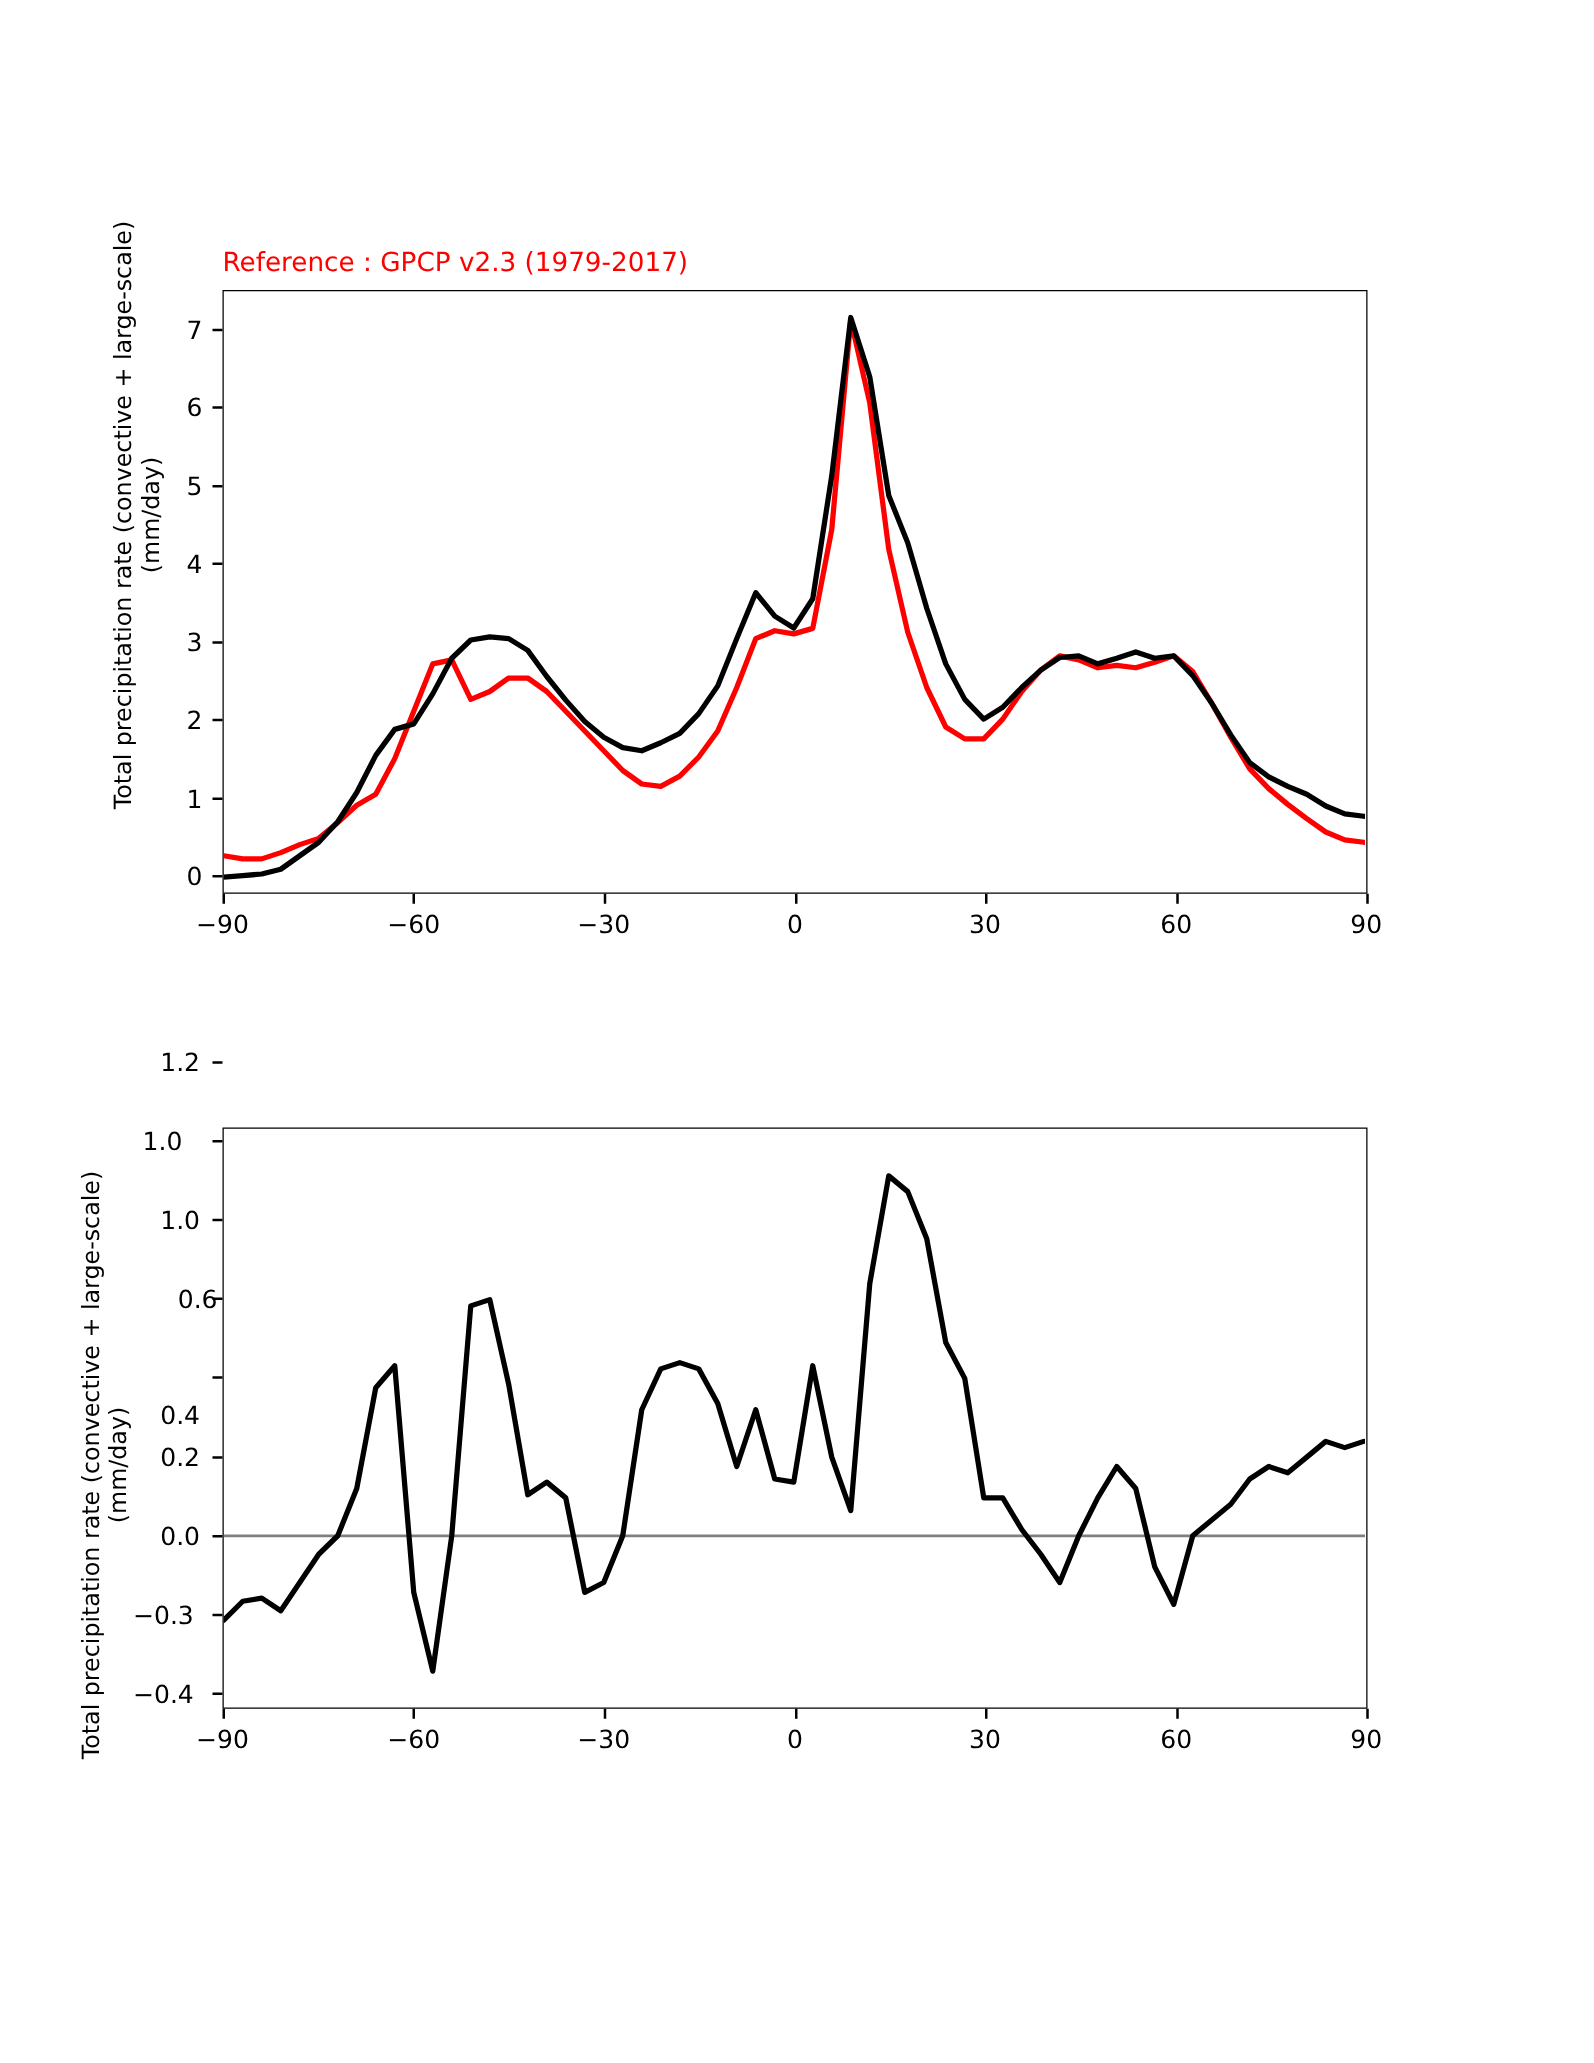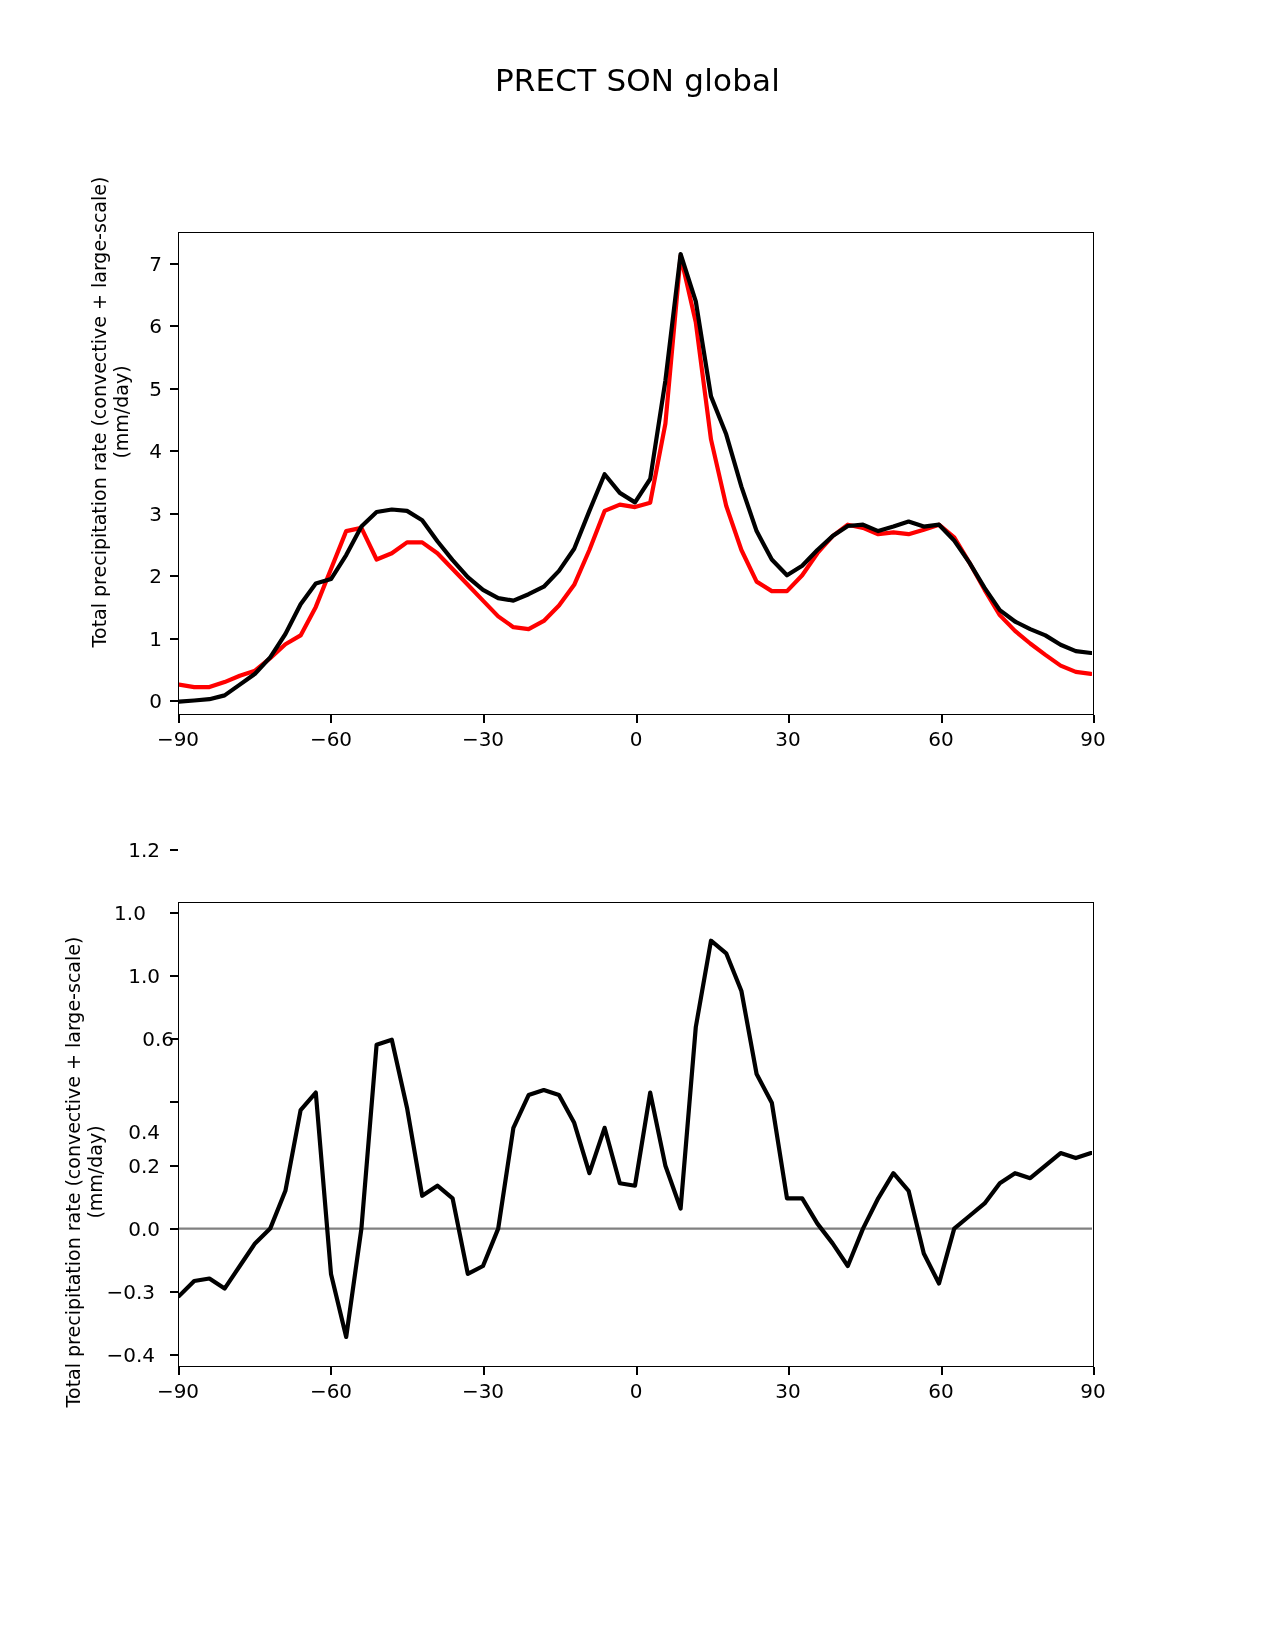--- a/index.html
+++ b/index.html
@@ -114,22 +114,22 @@
     width: 916px;
     text-align: center;
     font-size: 21px;
   }
 </style>
 </head>
 <body>
 
 <div id="figure">
 
-  <div class="fig-title">PRECT SON global</div>
-
+
+  <div class="legend-ref">Reference : GPCP v2.3 (1979-2017)</div>
 
   <div class="ylabel1">Total precipitation rate (convective + large-scale) (mm/day)</div>
 
   <div id="panel1">
     <svg width="913" height="480" viewBox="0 0 913 480">
       <polyline fill="none" stroke="#ff0000" stroke-width="4.2" stroke-linejoin="round" stroke-linecap="round" points="0,451.6 15.2,454.1 30.4,454.1 45.6,449.1 60.8,442.7 76,437.7 91.2,425.1 106.4,411.2 121.6,402.4 136.8,373.9 152,336.0 167.2,298.1 182.4,294.9 197.6,326.5 212.8,320.2 228,309.4 243.2,309.4 258.4,320.2 273.6,336.0 288.8,351.8 304,367.6 319.2,383.4 334.4,394.2 349.6,396.1 364.8,387.9 380,372.6 395.2,351.8 410.4,317.0 425.6,277.9 440.8,271.6 456,274.1 471.2,269.7 486.4,190.6 501.6,23.0 516.8,89.4 532,206.4 547.2,272.8 562.4,317.0 577.6,348.6 592.8,358.1 608,358.1 623.2,342.3 638.4,320.2 653.6,303.1 668.8,291.7 684,294.9 699.2,301.2 714.4,299.3 729.6,301.2 744.8,296.8 760,291.7 775.2,304.3 790.4,329.6 805.6,356.8 820.8,382.1 836,397.9 851.2,410.5 866.4,421.9 881.6,432.6 896.8,438.9 912,440.8"></polyline>
       <polyline fill="none" stroke="#000000" stroke-width="4.2" stroke-linejoin="round" stroke-linecap="round" points="0,468.7 15.2,467.5 30.4,466.2 45.6,462.4 60.8,451.6 76,440.8 91.2,424.4 106.4,401.0 121.6,371.3 136.8,350.5 152,346.1 167.2,322.1 182.4,293.6 197.6,279.0 212.8,276.5 228,277.9 243.2,287.3 258.4,308.2 273.6,327.1 288.8,344.2 304,356.8 319.2,365.1 334.4,367.6 349.6,361.2 364.8,353.7 380,337.9 395.2,315.7 410.4,277.9 425.6,241.2 440.8,259.9 456,269.4 471.2,246.0 486.4,147.6 501.6,21.0 516.8,68.4 532,163.4 547.2,201.3 562.4,253.6 577.6,298.1 592.8,326.5 608,342.3 623.2,332.8 638.4,317.0 653.6,303.1 668.8,293.0 684,291.7 699.2,298.1 714.4,293.6 729.6,288.6 744.8,293.6 760,291.7 775.2,307.5 790.4,329.6 805.6,354.9 820.8,377.1 836,388.5 851.2,396.1 866.4,402.4 881.6,411.8 896.8,418.1 912,420.0"></polyline>
     </svg>
   </div>
 

